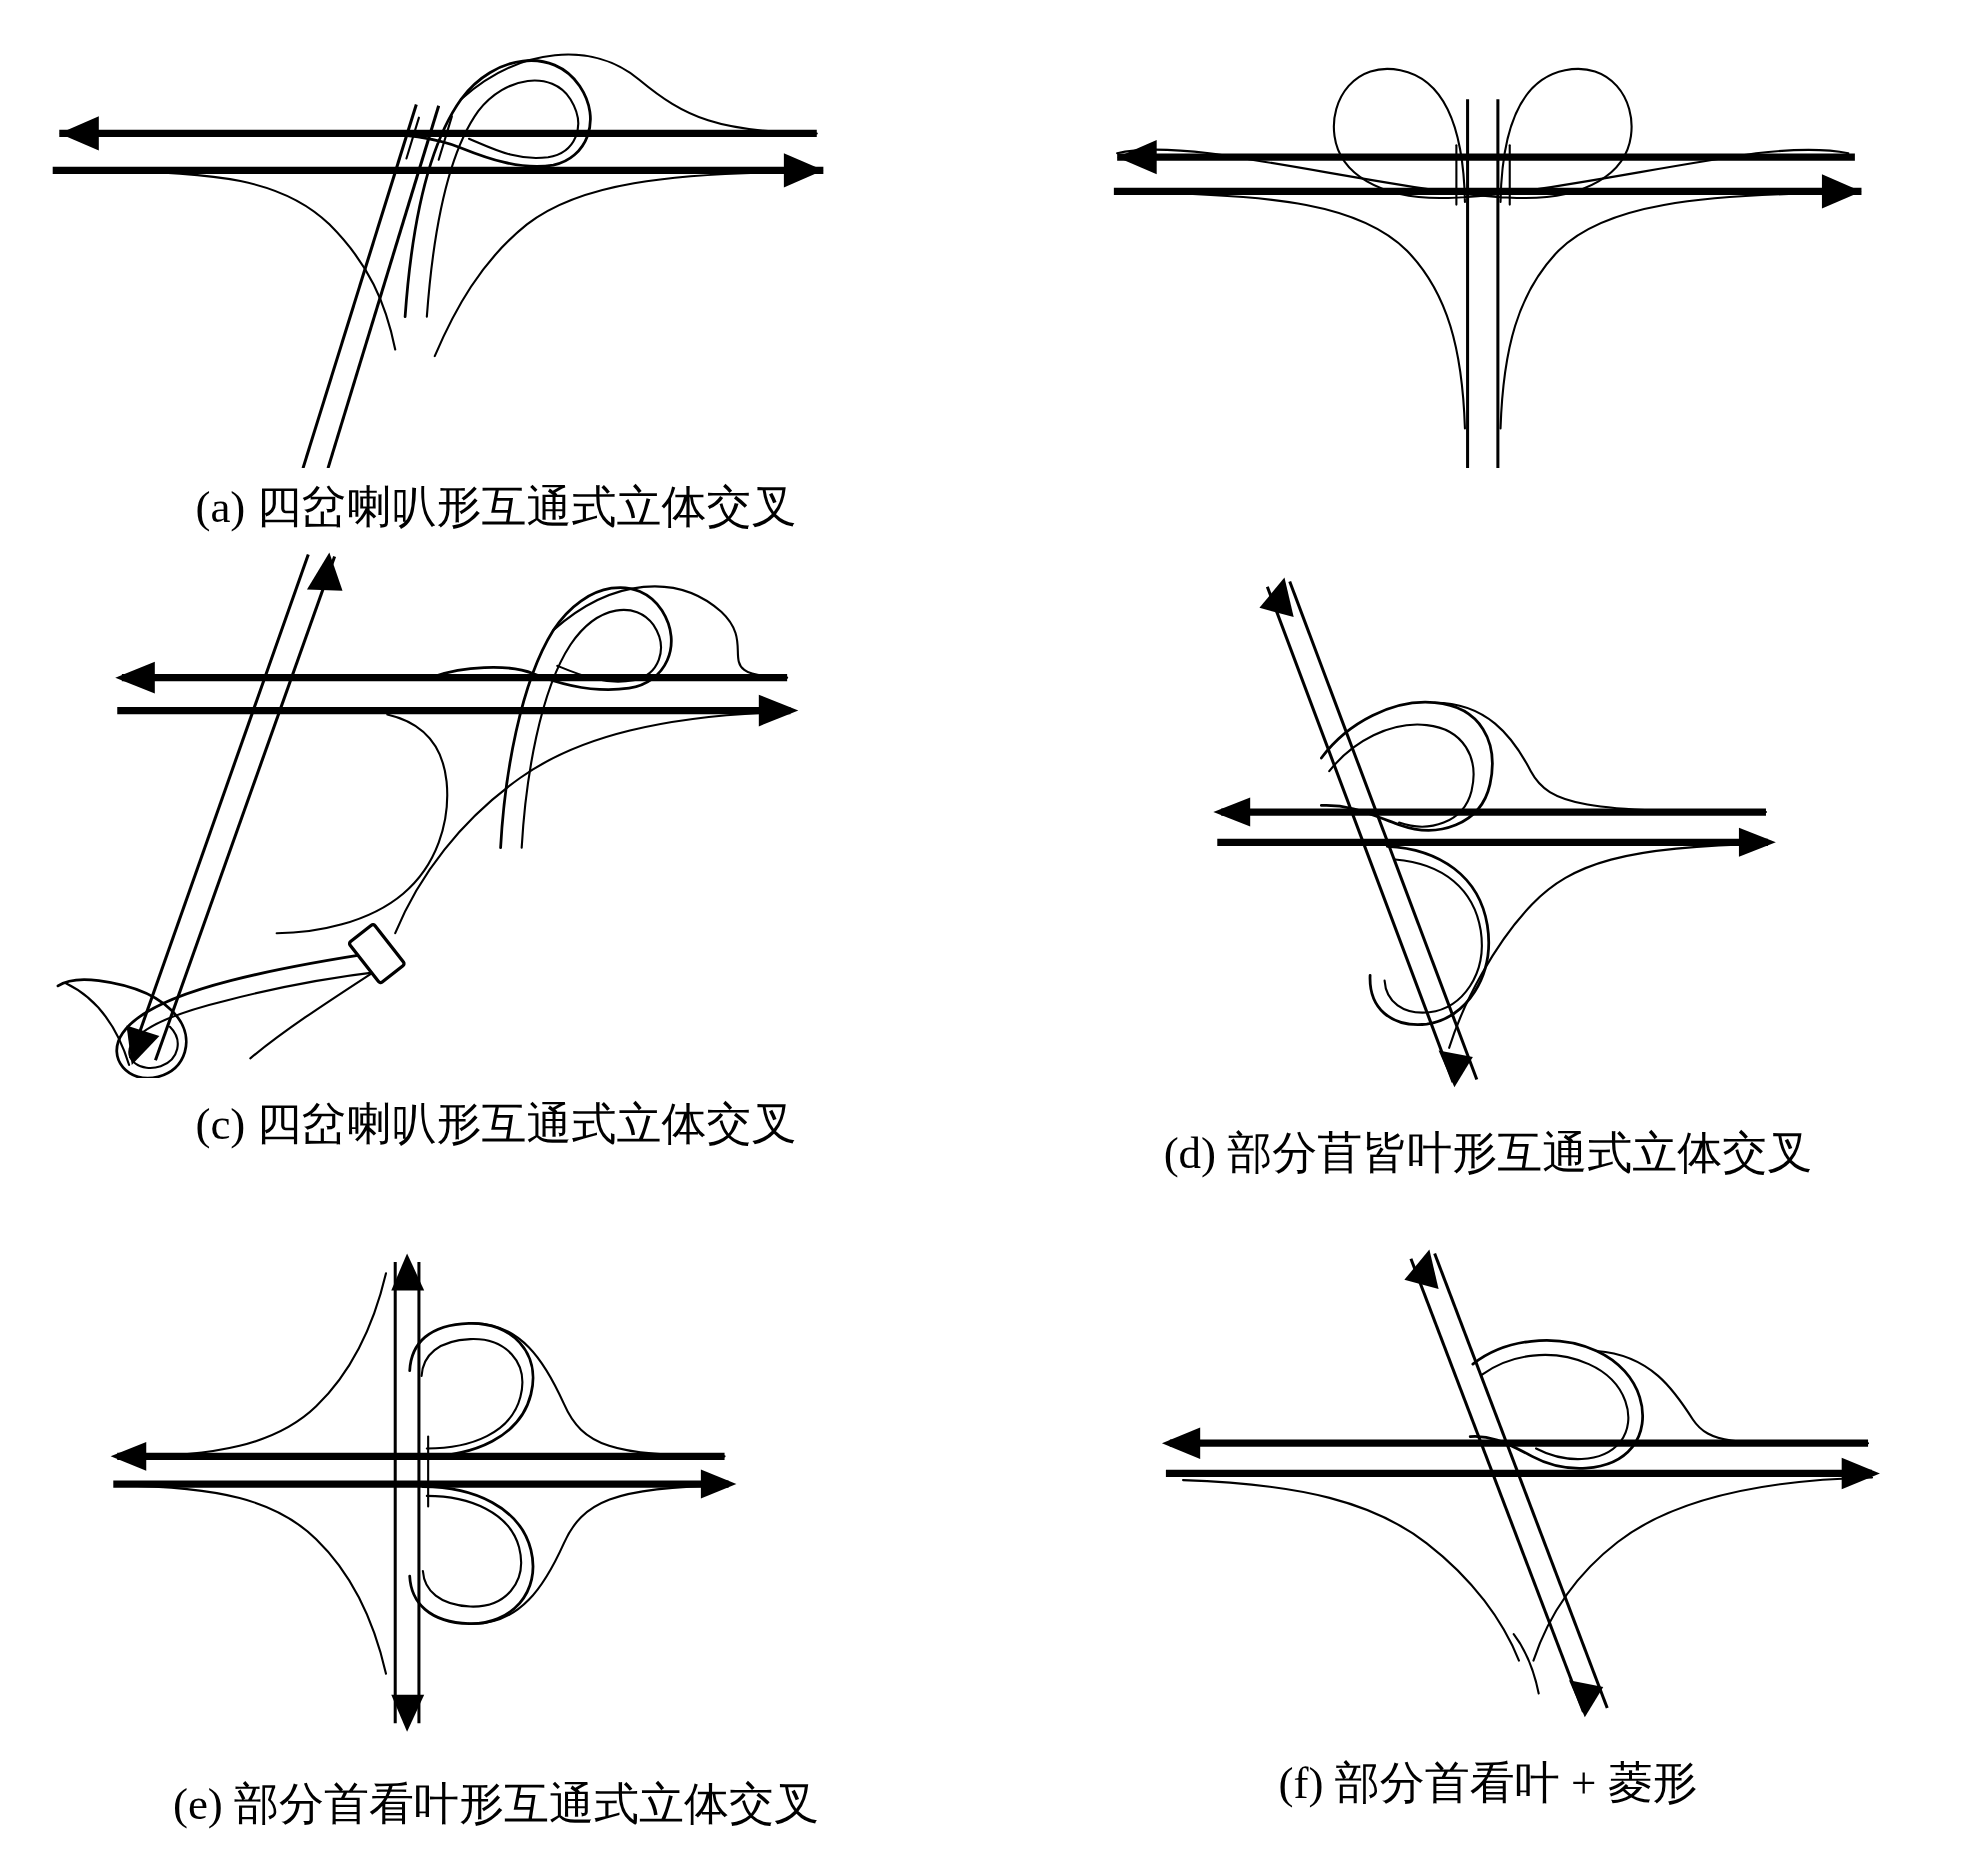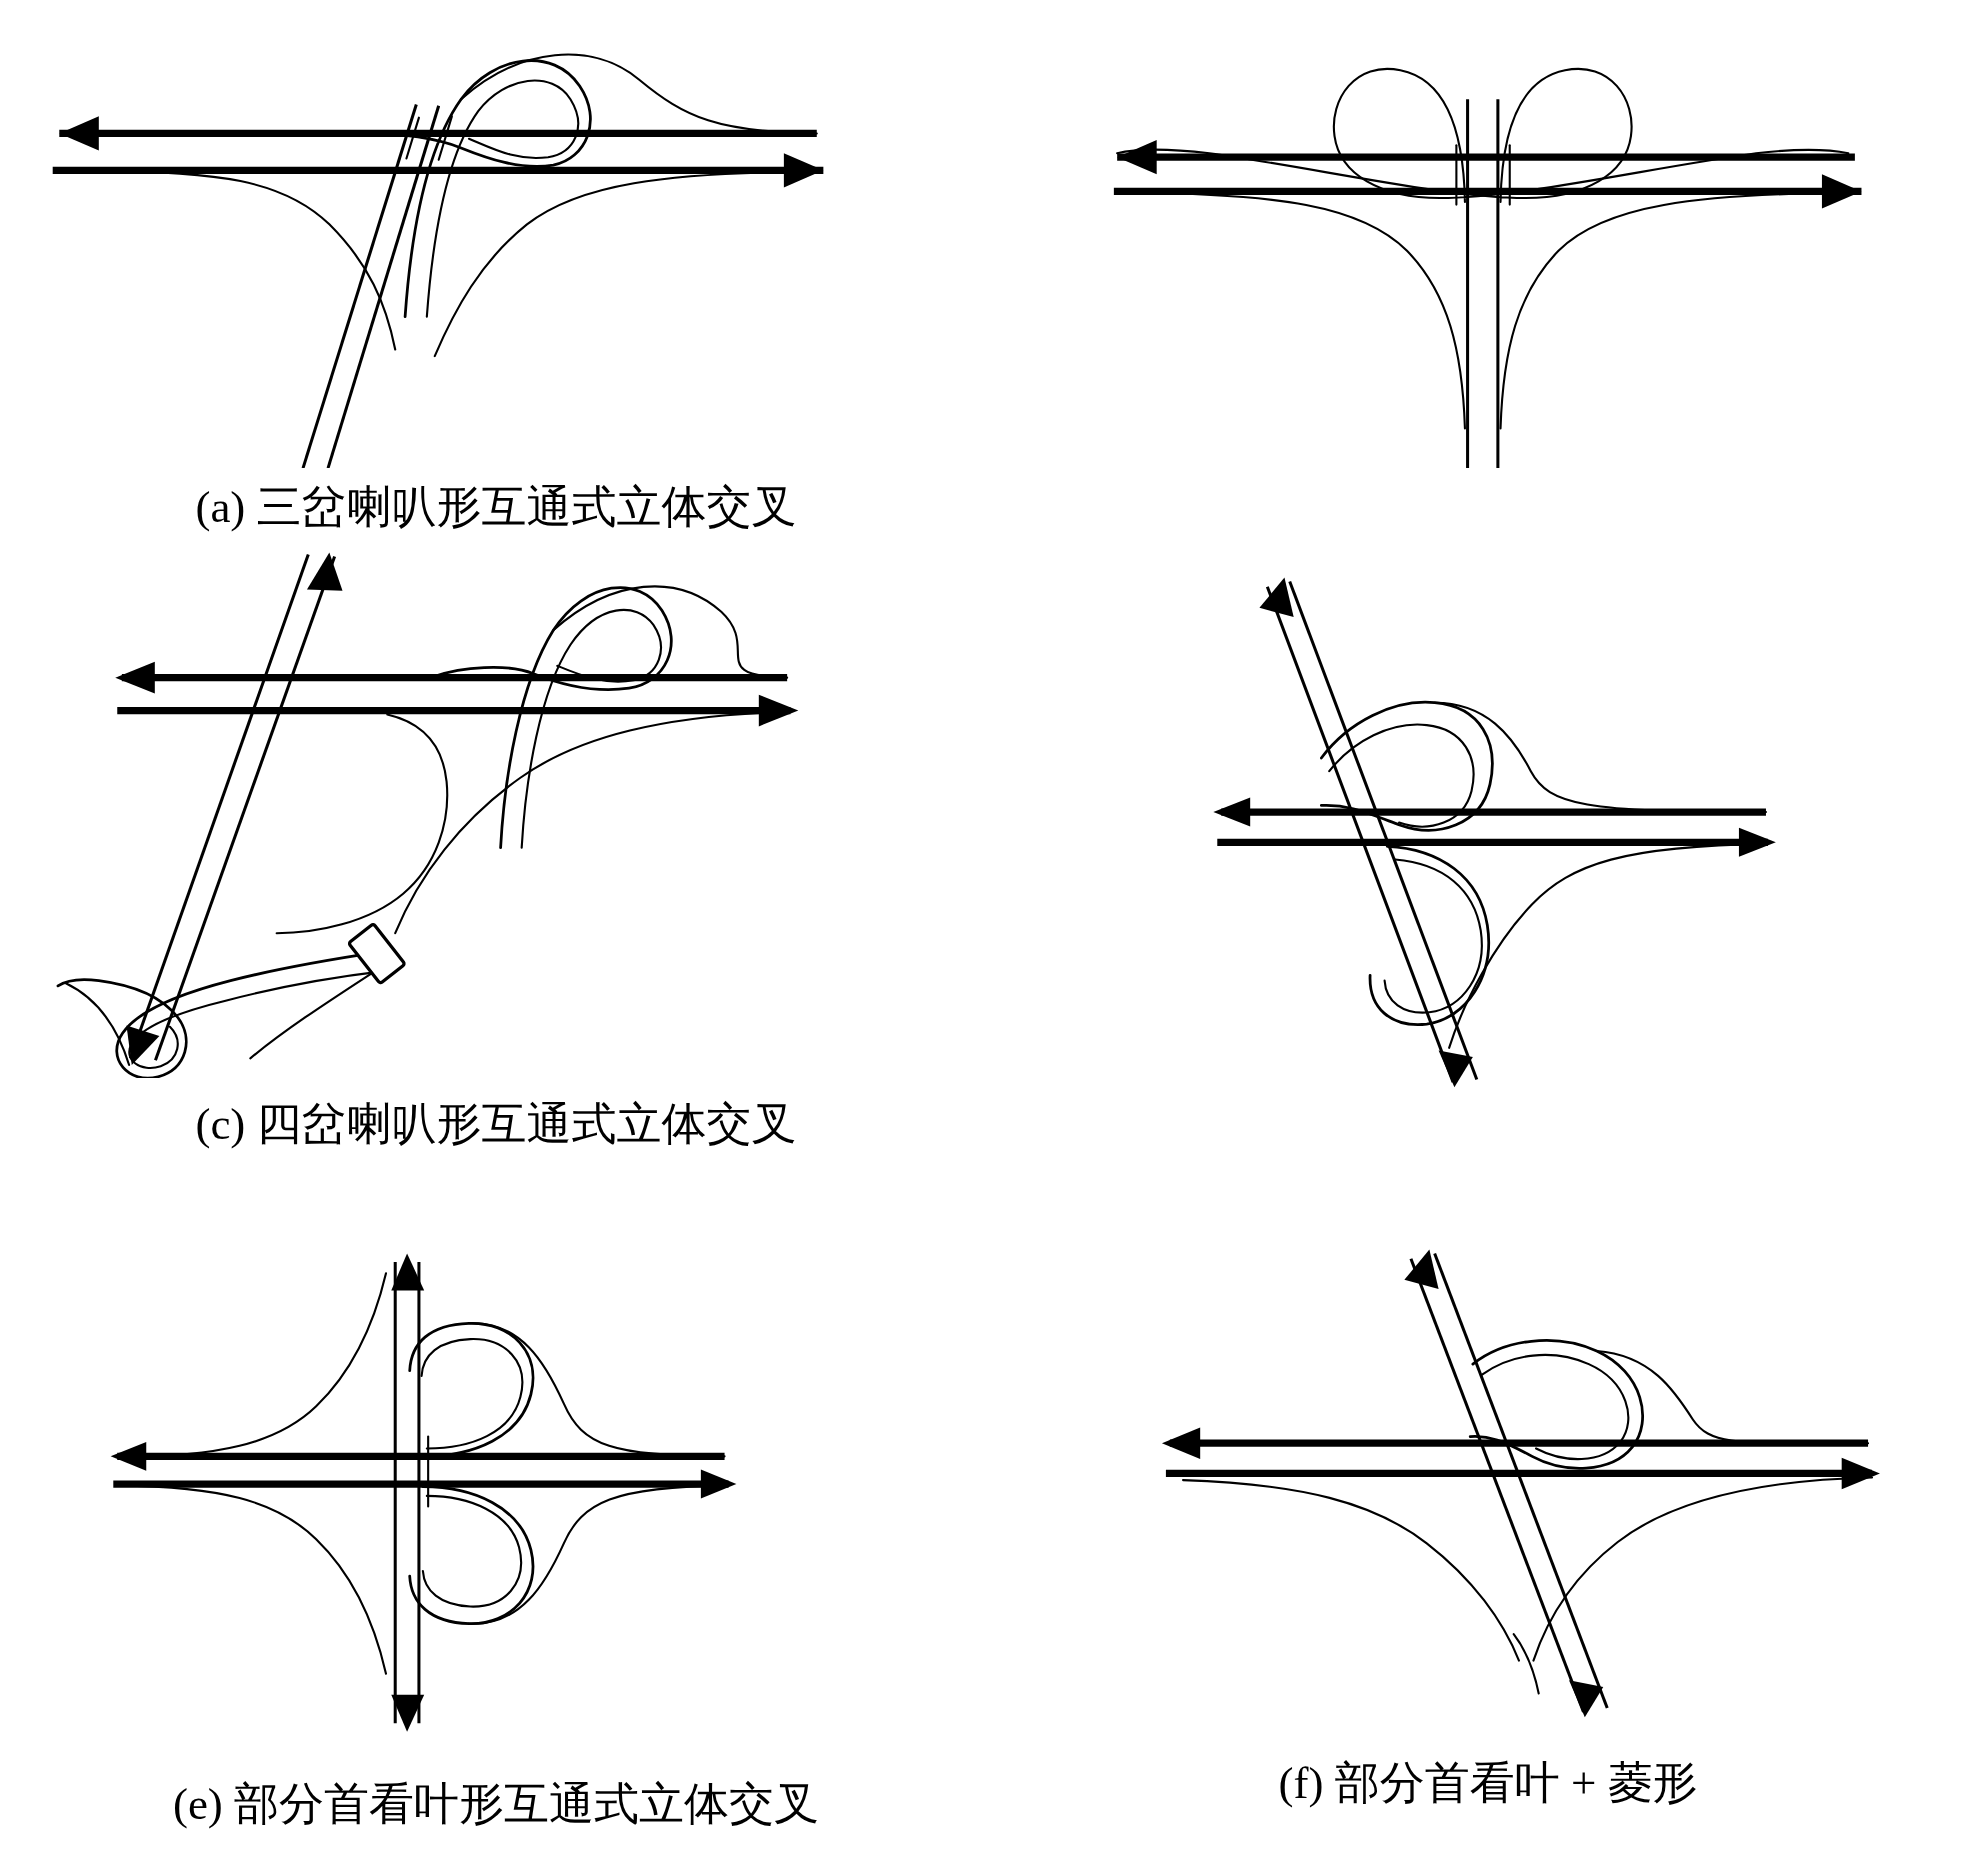--- a/index.html
+++ b/index.html
@@ -114,21 +114,21 @@
           <line class="cross-road" x1="632" y1="148" x2="460" y2="700"></line>
           <line class="cross-road" x1="666" y1="150" x2="498" y2="700"></line>
         </g>
 
         <g>
           <line class="ramp-thin" x1="636" y1="168" x2="617" y2="230"></line>
           <line class="ramp-thin" x1="686" y1="166" x2="666" y2="232"></line>
         </g>
       </svg>
     </div>
-    <div class="caption">(a) 三岔喇叭形互通式立体交叉</div>
+    <div class="caption">(a) 四岔喇叭形互通式立体交叉</div>
   </div>
 
   <div class="panel" id="panel-b">
     <div class="panel-canvas">
       <svg viewBox="0 0 1506 700" preserveAspectRatio="xMidYMid meet">
 
         <g>
           <line class="mainline" x1="190" y1="228" x2="1310" y2="228"></line>
           <polygon class="arrowhead" points="190,228 250,202 250,254"></polygon>
           <line class="mainline" x1="185" y1="280" x2="1320" y2="280"></line>
@@ -247,20 +247,21 @@
         <g>
           <path class="ramp" d="M 600 424 C 680 428 740 470 752 544 C 764 620 720 686 660 694 C 604 700 572 668 574 620"></path>
           <path class="ramp-thin" d="M 612 444 C 686 450 732 490 742 552 C 752 618 714 670 664 676 C 624 680 598 660 596 628"></path>
         </g>
 
         <g>
           <path class="ramp-thin" d="M 1178 420 C 960 424 880 450 820 512 C 764 570 716 660 694 730"></path>
         </g>
       </svg>
     </div>
+    <div class="caption">(d) 部分苜皆叶形互通式立体交叉</div>
   </div>
 
   <div class="panel" id="panel-e">
     <div class="panel-canvas">
       <svg viewBox="0 0 1506 760" preserveAspectRatio="xMidYMid meet">
 
         <g>
           <line class="mainline" x1="178" y1="330" x2="1100" y2="330"></line>
           <polygon class="arrowhead" points="168,330 222,308 222,352"></polygon>
           <line class="mainline" x1="172" y1="372" x2="1106" y2="372"></line>

